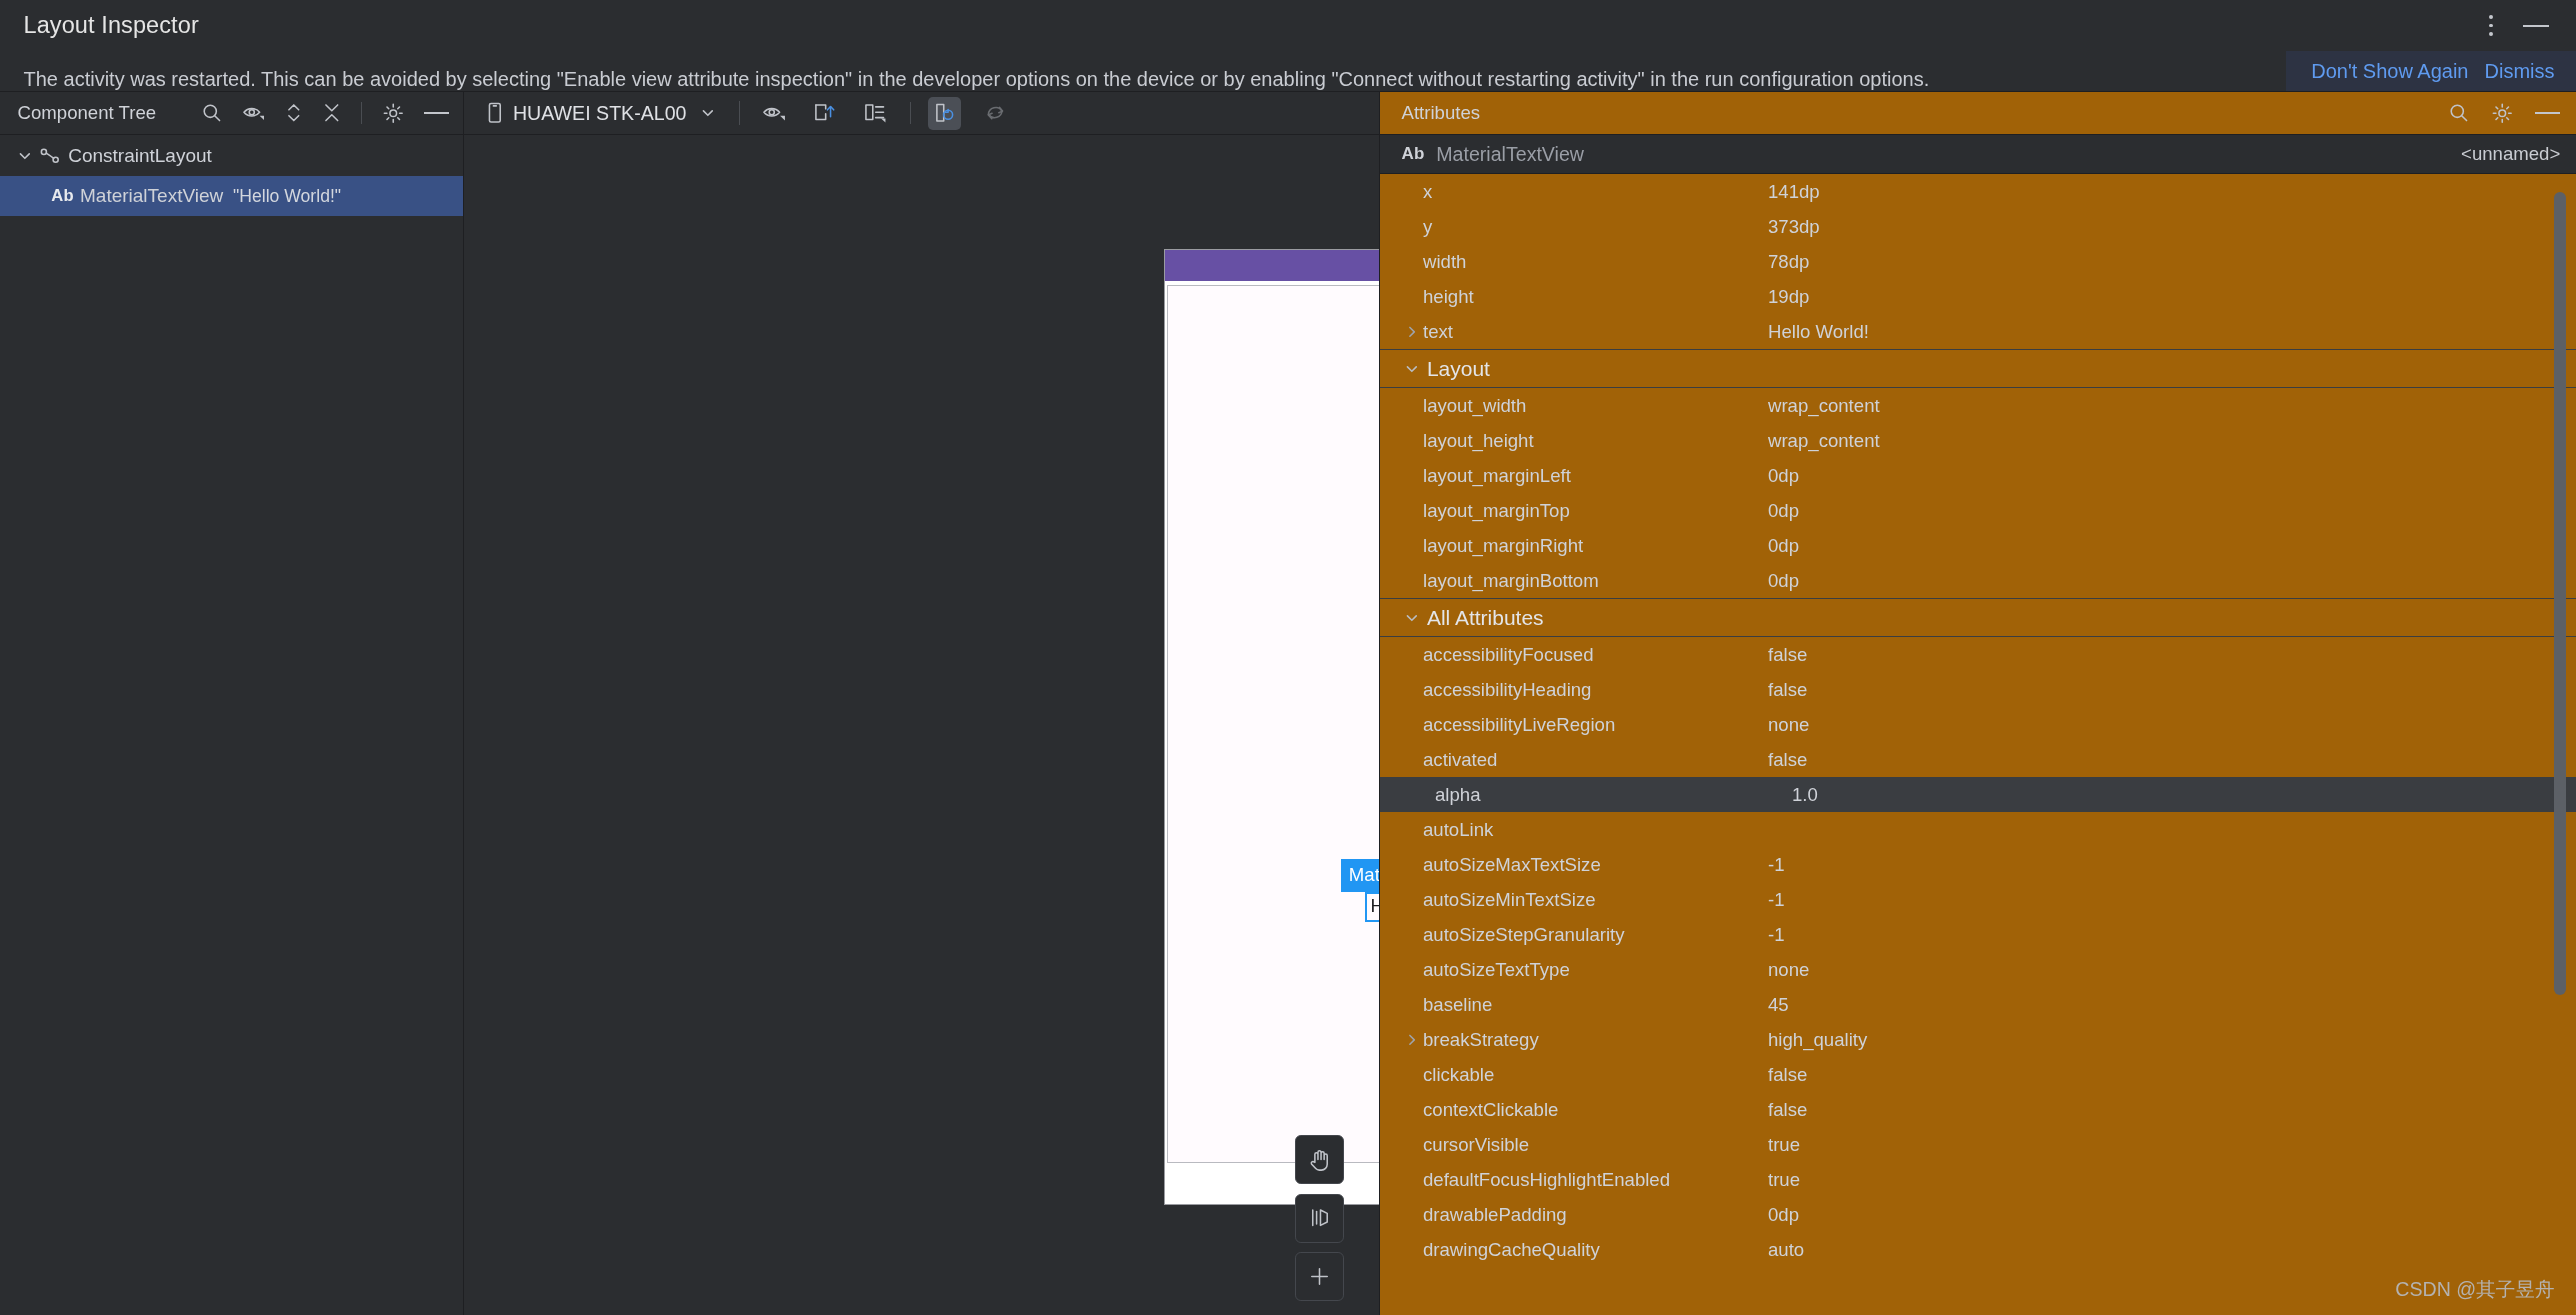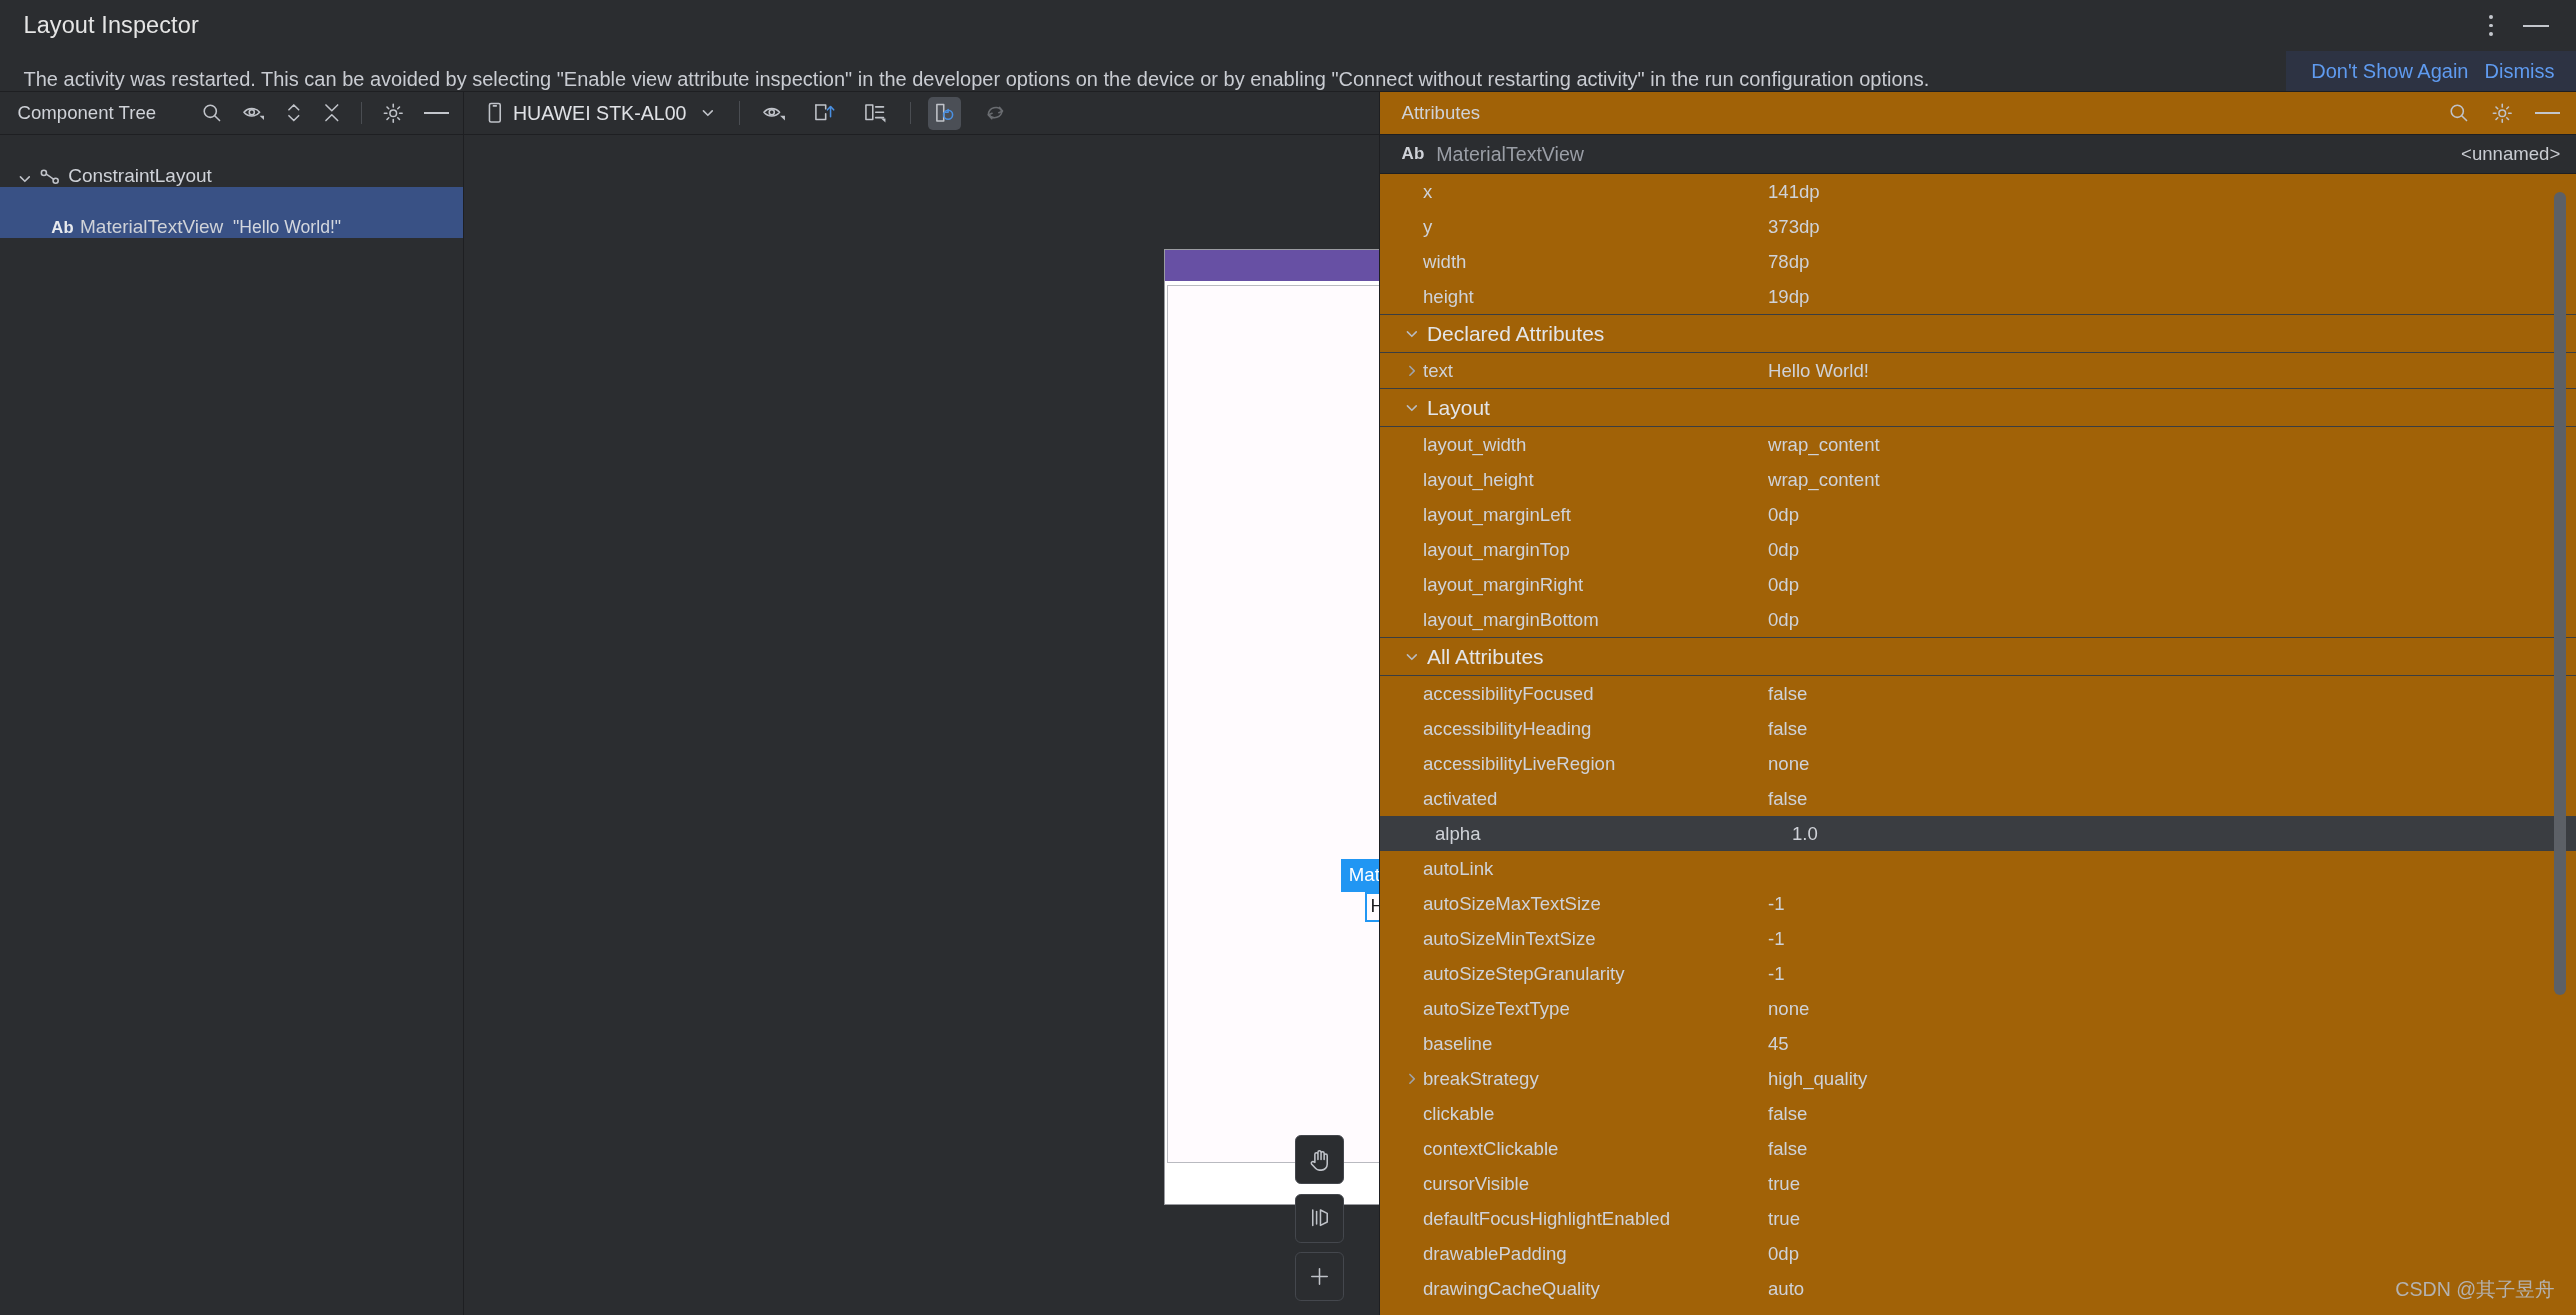--- a/index.html
+++ b/index.html
@@ -69,21 +69,21 @@
     padding: 0 13.7px 0 17.6px;
     border-bottom: 1px solid #1e1f22;
     background: #2b2d30;
   }
   .panel-head .ph-title { font-size: 18.6px; color: #cfd2d8; }
   .panel-head .ph-icons { margin-left: auto; display: flex; align-items: center; gap: 19.6px; }
   .sep-v { width: 1px; height: 21.5px; background: #4a4d52; }
 
   .tree-body { flex: 1 1 auto; overflow: hidden; padding-top: 1px; background: #2b2d30; }
   .tree-row {
-    height: 51px; display: flex; align-items: flex-end;
+    height: 40px; display: flex; align-items: center;
     font-size: 19px; color: #cfd2d8; white-space: nowrap;
     padding-left: 13.7px;
   }
   .tree-row.selected { background: #395185; }
   .tree-row .chev { width: 21.5px; display: inline-flex; justify-content: center; color: #b9bcc2; }
   .tree-row .ticon { width: 31px; display: inline-flex; justify-content: center; align-items: center; }
   .tree-row .tlabel { margin-left: 2px; }
   .tree-row .tsub { color: #a7abb2; margin-left: 9.8px; font-size: 17.6px; }
   .tree-row.selected .tsub { color: #d3d7de; }
   .indent-1 { padding-left: 47px; }
@@ -473,28 +473,20 @@
             <div class="arow">
               <span class="exp"></span>
               <span class="akey">width</span>
               <span class="aval">78dp</span>
             </div>
             <div class="arow">
               <span class="exp"></span>
               <span class="akey">height</span>
               <span class="aval">19dp</span>
             </div>
-            <div class="group-row">
-              <span class="exp">
-                <svg width="15.7" height="15.7" viewBox="0 0 16 16">
-                  <polyline fill="none" stroke="#b9bcc2" stroke-width="1.6" stroke-linecap="round" stroke-linejoin="round" points="3.5,6 8,10.5 12.5,6"></polyline>
-                </svg>
-              </span>
-              <span class="gtitle">Declared Attributes</span>
-            </div>
             <div class="arow">
               <span class="exp">
                 <svg width="15.7" height="15.7" viewBox="0 0 16 16">
                   <polyline fill="none" stroke="#9fa3aa" stroke-width="1.6" stroke-linecap="round" stroke-linejoin="round" points="6,3.5 10.5,8 6,12.5"></polyline>
                 </svg>
               </span>
               <span class="akey">text</span>
               <span class="aval">Hello World!</span>
             </div>
             <div class="group-row">

